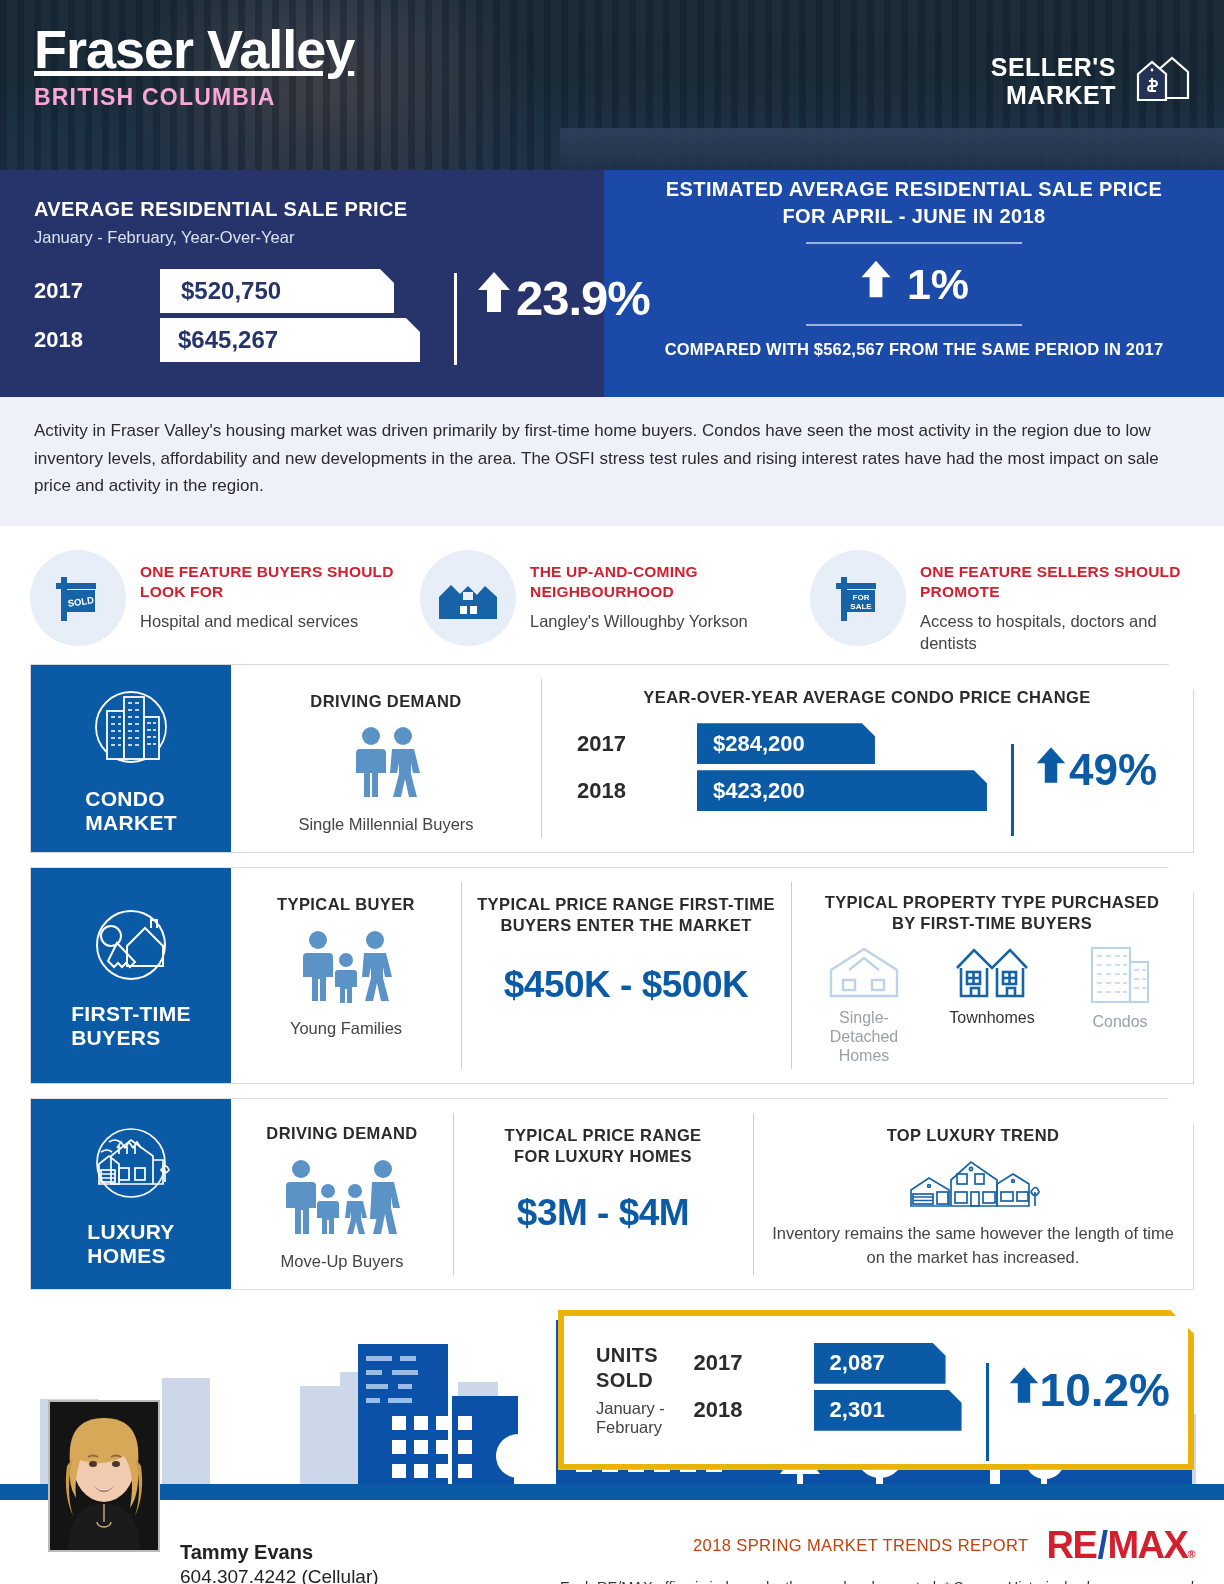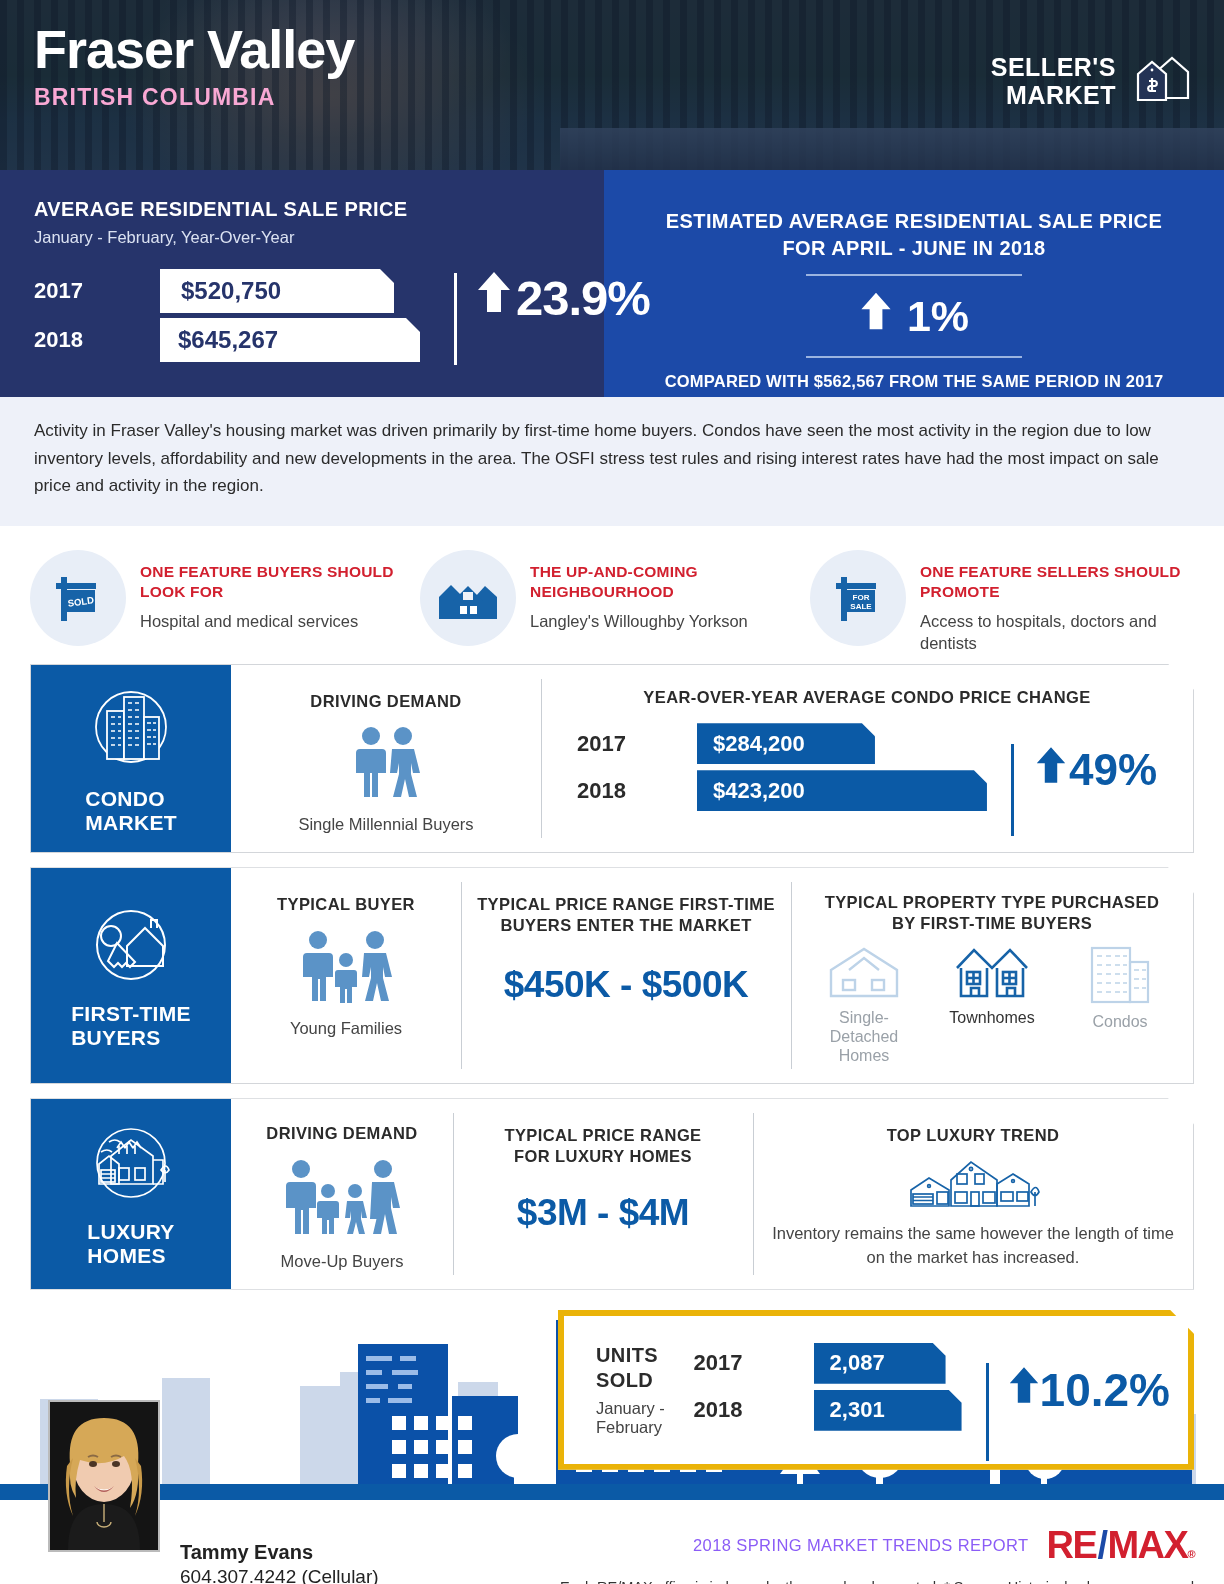--- a/index.html
+++ b/index.html
@@ -23,30 +23,30 @@
   }
   .hero-trees { position:absolute; inset:0;
     background:
       repeating-linear-gradient(90deg, rgba(18,38,26,.55) 0 7px, rgba(30,55,38,.25) 7px 17px);
     mix-blend-mode:multiply; }
   .hero-water { position:absolute; left:560px; bottom:0; width:664px; height:42px;
     background:linear-gradient(180deg,#4b6172,#2c3d4c); opacity:.85; }
   .hero-tint { position:absolute; inset:0; background:rgba(25,38,72,.52); }
   .hero-inner { position:absolute; inset:0; padding:22px 34px; }
   .hero-title { font-size:54px; font-weight:bold; color:#fff; letter-spacing:-1px;
-                line-height:1; }
+                line-height:1;text-decoration:underline; }
   .hero-sub { font-size:23px; font-weight:bold; color:#f9a8d4; letter-spacing:1.2px; margin-top:8px; }
   .seller-box { position:absolute; right:32px; top:48px; display:flex; align-items:center; gap:14px;}
   .seller-text { color:#fff; font-weight:bold; font-size:25px; line-height:1.12;
                  text-align:right; letter-spacing:.5px; }
 
   
   .band { display:flex; width:1224px; height:227px; }
   .band-left { width:604px; background:#26346B; padding:28px 34px 0 34px; }
-  .band-right { width:620px; background:#1c4aa8; padding:40px 18px 0 18px; text-align:center; }
+  .band-right { width:620px; background:#1c4aa8; padding:8px 18px 0 18px; text-align:center; }
   .band-h { color:#fff; font-weight:bold; font-size:20px; letter-spacing:.4px; }
   .band-s { color:#dbe2f2; font-size:16.5px; margin-top:7px; }
 
   .barblock { display:flex; align-items:flex-start; margin-top:22px; }
   .bars { flex:0 0 auto; }
   .barrow { display:flex; align-items:center; margin-bottom:5px;gap:48px; }
   .baryear { color:#fff; font-weight:bold; font-size:22px; width:78px; }
   .bar { height:44px; background:#fff; color:#26346B; font-weight:bold; font-size:24px;
          display:flex; align-items:center; padding-left:18px;
          clip-path: polygon(0 0, calc(100% - 14px) 0, 100% 14px, 100% 100%, 0 100%); }
@@ -112,21 +112,21 @@
   
   .footbar { height:16px; background:#0b5aa6; }
   .footer { display:flex; padding:14px 30px 10px 30px; position:relative; }
   .agent { display:flex; gap:18px; width:520px; }
   .photo { width:112px; height:152px; position:absolute; left:48px; top:-100px;
            border:2px solid #bbb; overflow:hidden; background:#111; z-index:5; }
   .agent-text { padding-top:26px; padding-left:150px; font-size:19px; line-height:1.28; color:#222; }
   .agent-name { font-weight:bold; font-size:20px; }
   .footright { flex:1; text-align:right; padding-top:10px; }
   .report-row { display:flex; align-items:center; justify-content:flex-end; gap:18px; }
-  .report-label { color:#8b5cf6; font-size:16.5px; letter-spacing:.4px; }
+  .report-label { color:#c2410c; font-size:16.5px; letter-spacing:.4px; }
   .disclaimer { font-size:14.5px; color:#333; line-height:1.42; margin-top:10px; }
   .remax { display:inline-flex; align-items:baseline; font-weight:bold; font-size:38px;
            letter-spacing:-1.5px; }
   .rm-red { color:#d2202f; } .rm-blue { color:#1c4aa8; padding:0 1px; }
   .rm-reg { font-size:11px; color:#d2202f; vertical-align:super; }
 </style>
 </head>
 <body>
 
 <div class="hero">

